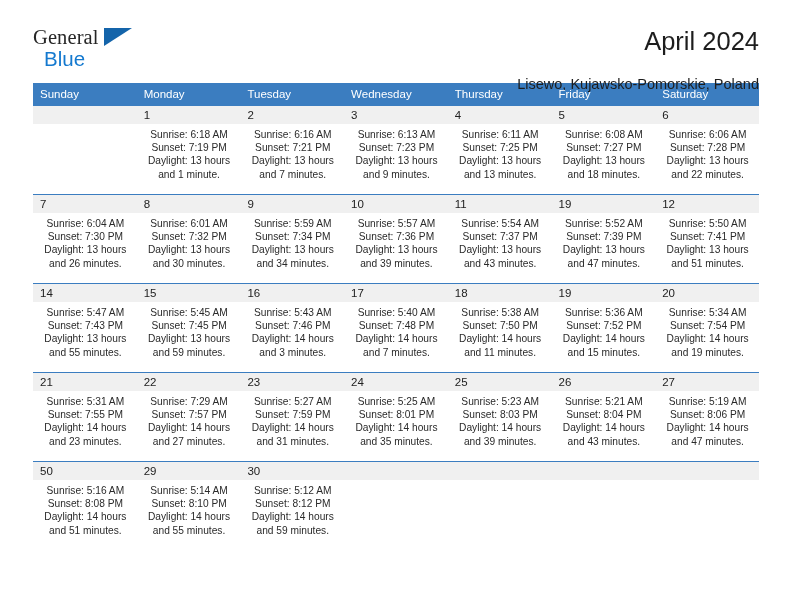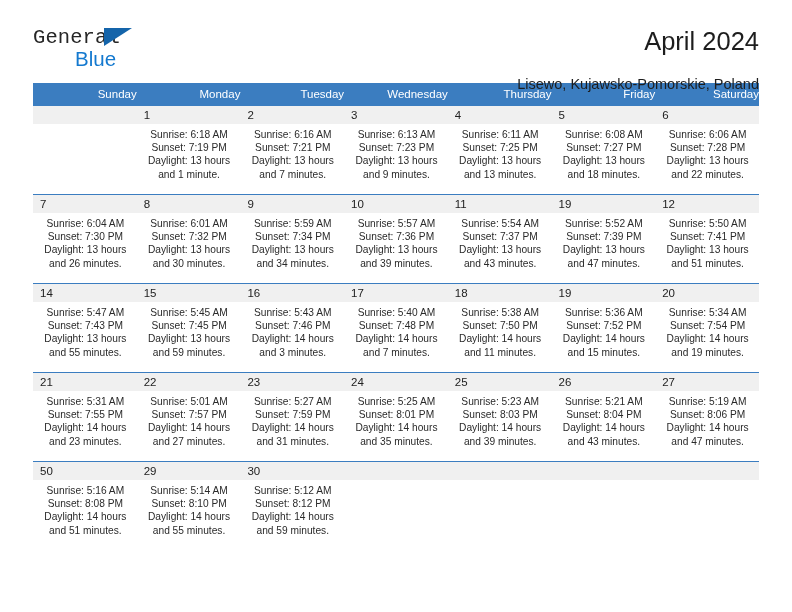--- a/index.html
+++ b/index.html
@@ -37,34 +37,34 @@
     height: 46px;
     flex: 0 0 auto;
   }
   .logo-general {
     position: absolute;
     left: 0;
     top: 0;
     font-size: 20.5px;
     letter-spacing: 0.1px;
     color: #262626;
-    font-family: Liberation Mono, monospace;
+    font-family: Liberation Serif, serif;
   }
   .logo-tri {
     position: absolute;
     left: 71px;
     top: 2px;
     width: 0;
     height: 0;
     border-left: 28px solid #1464aa;
     border-bottom: 18px solid transparent;
   }
   .logo-blue {
     position: absolute;
-    left: 42px;
+    left: 11px;
     top: 21px;
     font-size: 20.5px;
     color: #1479cf;
     font-family: "Liberation Sans", sans-serif;
   }
   .titles {
     text-align: right;
     padding-top: 2px;
   }
   .cal-title {
@@ -87,21 +87,21 @@
     border-collapse: collapse;
     table-layout: fixed;
   }
   .calendar col { width: 103.71px; }
 
   thead th {
     background: #3b7dc0;
     color: #ffffff;
     font-size: 11.5px;
     font-weight: normal;
-    text-align: right;
+    text-align: left;
     padding: 5px 0 5px 7px;
     height: 19px;
     box-sizing: border-box;
     border: none;
   }
 
   tbody tr.week-row > td {
     border-top: 1px solid #3b7dc0;
     vertical-align: top;
     padding: 0;
@@ -418,21 +418,21 @@
                 <div>Sunset: 7:55 PM</div>
                 <div>Daylight: 14 hours</div>
                 <div>and 23 minutes.</div>
               </div>
             </div>
           </td>
           <td>
             <div class="cell">
               <div class="daynum">22</div>
               <div class="details">
-                <div>Sunrise: 5:01 AM</div>
+                <div>Sunrise: 7:29 AM</div>
                 <div>Sunset: 7:57 PM</div>
                 <div>Daylight: 14 hours</div>
                 <div>and 27 minutes.</div>
               </div>
             </div>
           </td>
           <td>
             <div class="cell">
               <div class="daynum">23</div>
               <div class="details">

